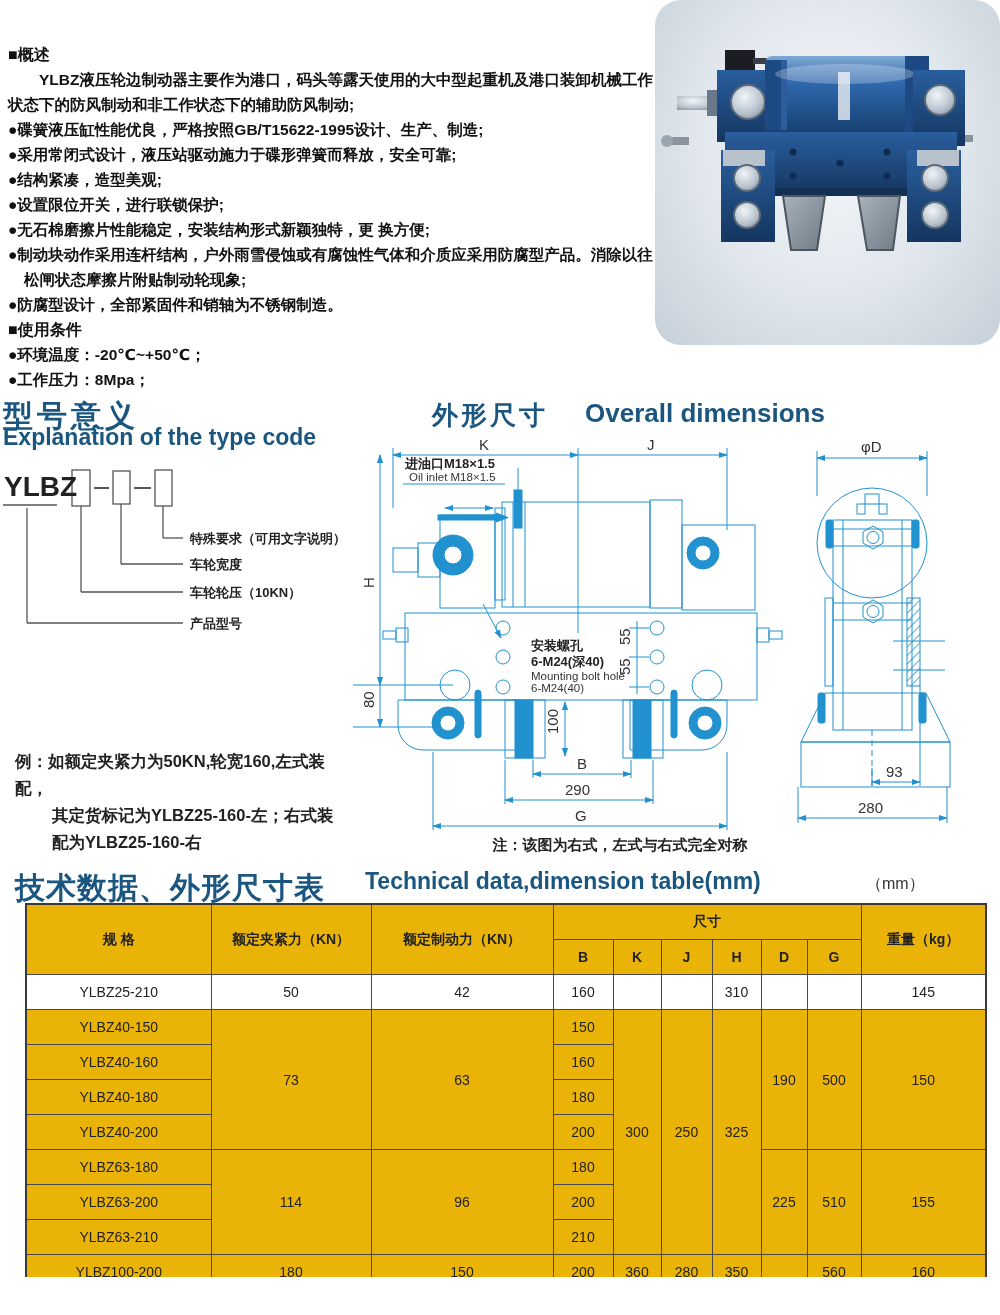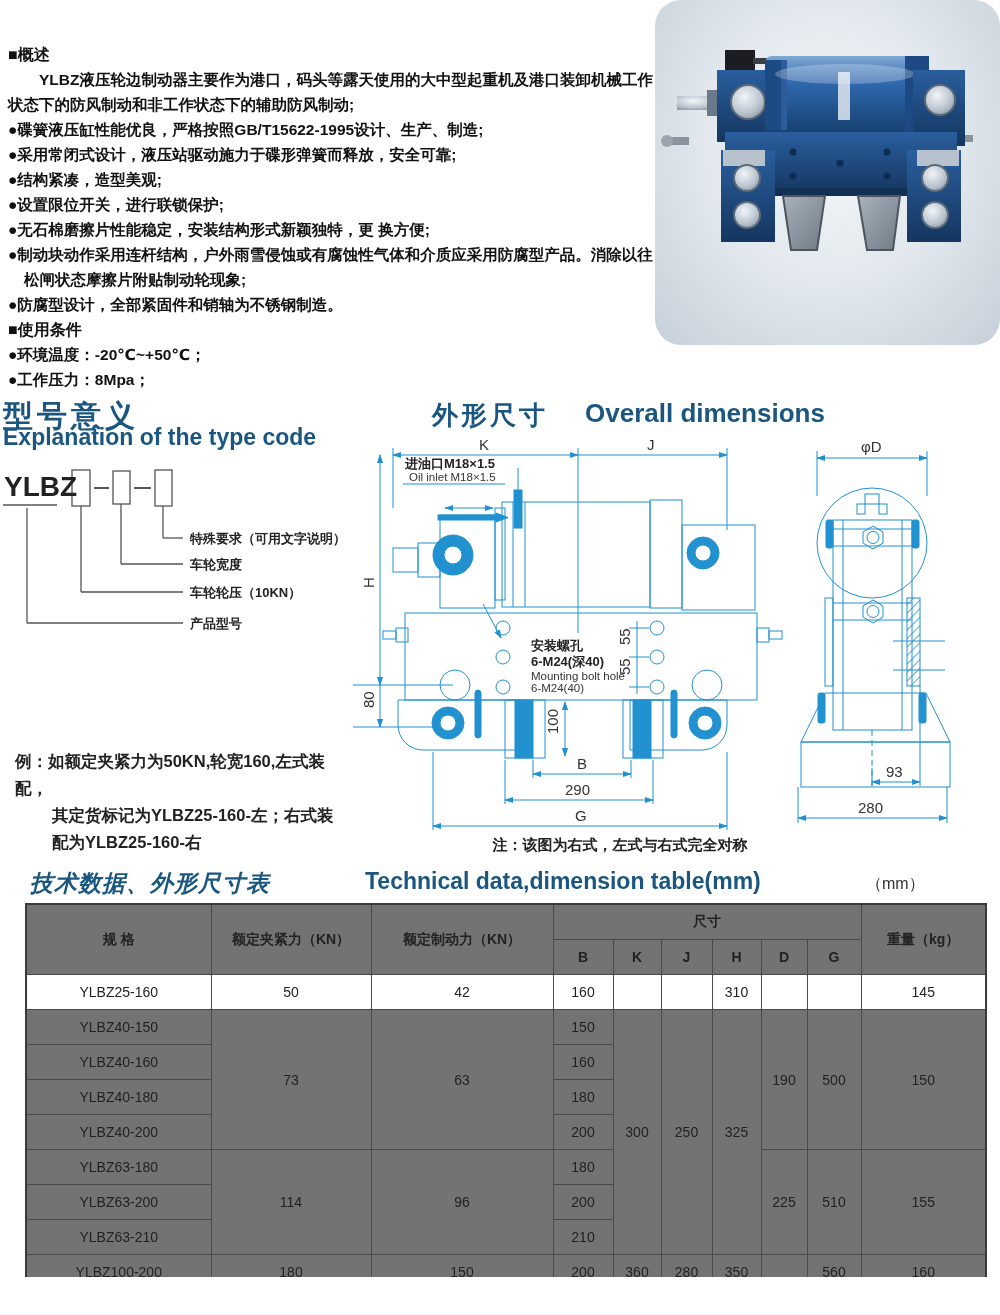--- a/index.html
+++ b/index.html
@@ -12,32 +12,32 @@
   .feat{padding-left:16px;text-indent:-16px;}
   
   #photo{position:absolute;left:655px;top:0;width:345px;height:345px;border-radius:26px;
          background:radial-gradient(ellipse at 50% 42%,#f4f7f9 0%,#e2e8ee 50%,#c6d0d9 100%);}
   
   .h-blue{position:absolute;font-weight:700;color:#1a567f;}
   #tc-zh{left:3px;top:396px;font-size:30px;letter-spacing:4px;}
   #tc-en{left:3px;top:424px;font-size:23px;}
   #od-zh{left:408px;top:398px;font-size:26px;letter-spacing:3px;margin-left:24px;}
   #od-en{left:585px;top:398px;font-size:26px;}
-  #tt-zh{left:30px;top:868px;font-size:23px;letter-spacing:1px;font-style:italic;}
+  #tt-zh{left:15px;top:868px;font-size:30px;letter-spacing:1px;}
   #tt-en{left:365px;top:868px;font-size:23px;}
   #tt-mm{left:866px;top:874px;font-size:16px;color:#333;font-weight:400;}
   
   #example{position:absolute;left:15px;top:731px;width:340px;font-size:16.5px;font-weight:700;line-height:27px;color:#222;margin-top:17px;}
   .ex-ind{padding-left:37px;}
   
   #draw-note{position:absolute;left:430px;top:836px;width:380px;text-align:center;
              font-size:15px;font-weight:700;color:#222;}
   
   #spec-table{position:absolute;left:25px;top:903px;border-collapse:collapse;table-layout:fixed;}
-  #spec-table td,#spec-table th{border:1px solid #4a4a4a;background:#737373;font-size:14px;
+  #spec-table td,#spec-table th{border:1px solid #4a4a4a;background:#eab308;font-size:14px;
       font-weight:500;text-align:center;vertical-align:middle;height:34px;padding:0;color:#222;}
   #spec-table{border:2px solid #3a3a3a;}
   #spec-table .w{background:#ffffff;}
   #spec-table th{font-weight:600;}
   #footer-note{position:absolute;left:18px;top:1288px;font-size:14px;font-weight:700;color:#a0823e;margin-left:39px;}
   svg{position:absolute;overflow:visible;}
   svg text{font-family:"Liberation Sans","DejaVu Sans",sans-serif;}
   .dimtxt{fill:#333;font-size:15px;}
   .cjktxt{fill:#222;font-size:13px;font-weight:600;}
 </style>
@@ -365,21 +365,21 @@
     </tr>
     <tr>
       <th>B</th>
       <th>K</th>
       <th>J</th>
       <th>H</th>
       <th>D</th>
       <th>G</th>
     </tr>
     <tr>
-      <td class="w">YLBZ25-160</td>
+      <td class="w">YLBZ25-210</td>
       <td class="w">50</td>
       <td class="w">42</td>
       <td class="w">160</td>
       <td class="w"></td>
       <td class="w"></td>
       <td class="w">310</td>
       <td class="w"></td>
       <td class="w"></td>
       <td class="w">145</td>
     </tr>

